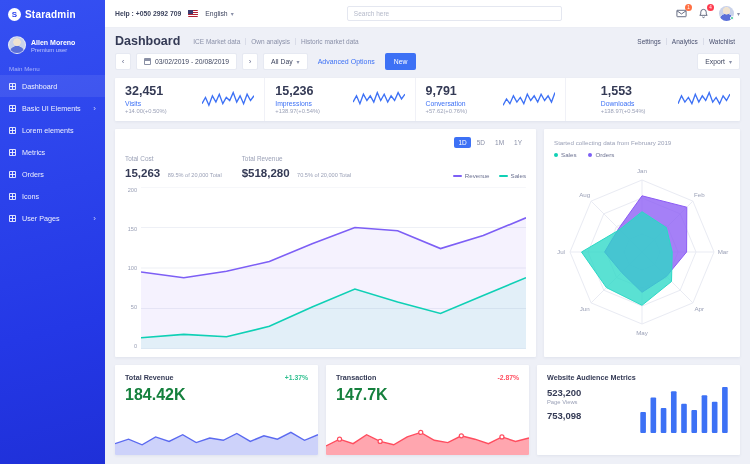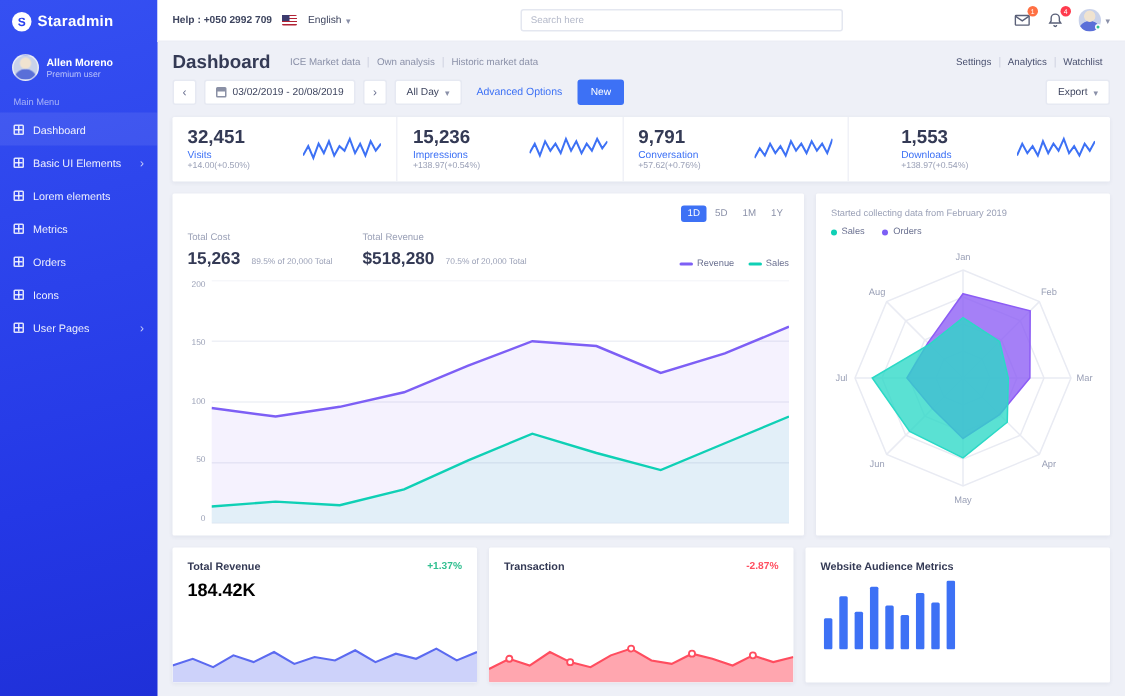--- a/index.html
+++ b/index.html
@@ -105,21 +105,21 @@
   .radar-legend { margin: 5px 0 0; display: flex; gap: 12px; font-size: 6.2px; color: #6a7090; }
   .radar-svg { width: 176px; height: 188px; display: block; }
 
   .bottom-row { display: flex; gap: 8px; flex: none; }
   .mini { flex: 1; position: relative; height: 90px; padding: 8px 10px; overflow: hidden; min-width: 0; }
   .mini-head { display: flex; justify-content: space-between; align-items: center; }
   .mini-title { font-size: 7.2px; font-weight: bold; color: #343a55; }
   .delta { font-size: 6.8px; font-weight: bold; }
   .delta.green { color: #2fbf8f; }
   .delta.red { color: #ff4d5f; }
-  .mini-value { font-size: 12px; font-weight: bold; color: #000000; margin-top: 4px; }
+  .mini-value { font-size: 16px; font-weight: bold; color: #15803d; margin-top: 4px; }
   .mini-chart { position: absolute; left: 0; right: 0; bottom: 0; width: 100%; height: 26px; display: block; }
   .aud-body { display: flex; justify-content: space-between; margin-top: 5px; }
   .aud-stat { margin-bottom: 5px; }
   .aud-value { font-size: 9.5px; font-weight: bold; color: #343a55; }
   .aud-label { font-size: 5.8px; color: #9ba1b7; margin-top: 1px; }
   .bars-svg { width: 92px; height: 46px; flex: none; }
 </style>
 </head>
 <body>
 
@@ -398,36 +398,46 @@
               <path d="M0.0 14.7 L 13.3 10.2 L 26.7 15.8 L 40.0 7.9 L 53.3 12.4 L 66.7 5.7 L 80.0 13.6 L 93.3 9.0 L 106.7 11.3 L 120.0 4.5 L 133.3 12.4 L 146.7 6.8 L 160.0 10.2 L 173.3 3.4 L 186.7 11.3 L 200.0 5.7 L 200 26 L 0 26 Z" fill="#5b6af0" fill-opacity="0.3"></path>
               <path d="M0.0 14.7 L 13.3 10.2 L 26.7 15.8 L 40.0 7.9 L 53.3 12.4 L 66.7 5.7 L 80.0 13.6 L 93.3 9.0 L 106.7 11.3 L 120.0 4.5 L 133.3 12.4 L 146.7 6.8 L 160.0 10.2 L 173.3 3.4 L 186.7 11.3 L 200.0 5.7" fill="none" stroke="#5b6af0" stroke-width="1.4"></path>
             </svg>
         </section>
 
         <section class="card mini" data-interactable="false">
           <div class="mini-head">
             <span class="mini-title" data-interactable="false">Transaction</span>
             <span class="delta red" data-interactable="false">-2.87%</span>
           </div>
+          <div class="mini-value" data-interactable="false">147.7K</div>
           <svg class="mini-chart" viewBox="0 0 200 26" preserveAspectRatio="none" data-interactable="false">
               <path d="M0.0 17.0 L 13.3 10.2 L 26.7 14.7 L 40.0 5.7 L 53.3 12.4 L 66.7 15.8 L 80.0 7.9 L 93.3 3.4 L 106.7 11.3 L 120.0 13.6 L 133.3 6.8 L 146.7 10.2 L 160.0 14.7 L 173.3 7.9 L 186.7 12.4 L 200.0 9.0 L 200 26 L 0 26 Z" fill="#ff4d5f" fill-opacity="0.5"></path>
               <path d="M0.0 17.0 L 13.3 10.2 L 26.7 14.7 L 40.0 5.7 L 53.3 12.4 L 66.7 15.8 L 80.0 7.9 L 93.3 3.4 L 106.7 11.3 L 120.0 13.6 L 133.3 6.8 L 146.7 10.2 L 160.0 14.7 L 173.3 7.9 L 186.7 12.4 L 200.0 9.0" fill="none" stroke="#ff4d5f" stroke-width="1.4"></path>
               <circle cx="13.333333333333334" cy="10.17391304347826" r="2" fill="#fff" stroke="#ff4d5f" stroke-width="1.2"></circle>
               <circle cx="53.333333333333336" cy="12.434782608695652" r="2" fill="#fff" stroke="#ff4d5f" stroke-width="1.2"></circle>
               <circle cx="93.33333333333333" cy="3.391304347826086" r="2" fill="#fff" stroke="#ff4d5f" stroke-width="1.2"></circle>
               <circle cx="133.33333333333334" cy="6.782608695652176" r="2" fill="#fff" stroke="#ff4d5f" stroke-width="1.2"></circle>
               <circle cx="173.33333333333334" cy="7.913043478260871" r="2" fill="#fff" stroke="#ff4d5f" stroke-width="1.2"></circle>
             </svg>
         </section>
 
         <section class="card mini" data-interactable="false">
           <div class="mini-head">
             <span class="mini-title" data-interactable="false">Website Audience Metrics</span>
           </div>
           <div class="aud-body">
+            <div>
+              <div class="aud-stat">
+                <div class="aud-value" data-interactable="false">523,200</div>
+                <div class="aud-label" data-interactable="false">Page Views</div>
+              </div>
+              <div class="aud-stat">
+                <div class="aud-value" data-interactable="false">753,098</div>
+              </div>
+            </div>
             <svg class="bars-svg" viewBox="0 0 92 46" data-interactable="false">
                 <rect x="2.2999999999999994" y="25.09090909090909" width="5.622222222222223" height="20.90909090909091" rx="1" fill="#3d71f5"></rect>
                 <rect x="12.52222222222222" y="10.454545454545453" width="5.622222222222223" height="35.54545454545455" rx="1" fill="#3d71f5"></rect>
                 <rect x="22.744444444444444" y="20.90909090909091" width="5.622222222222223" height="25.09090909090909" rx="1" fill="#3d71f5"></rect>
                 <rect x="32.96666666666666" y="4.18181818181818" width="5.622222222222223" height="41.81818181818182" rx="1" fill="#3d71f5"></rect>
                 <rect x="43.18888888888888" y="16.727272727272727" width="5.622222222222223" height="29.272727272727273" rx="1" fill="#3d71f5"></rect>
                 <rect x="53.411111111111104" y="23" width="5.622222222222223" height="23" rx="1" fill="#3d71f5"></rect>
                 <rect x="63.633333333333326" y="8.36363636363636" width="5.622222222222223" height="37.63636363636364" rx="1" fill="#3d71f5"></rect>
                 <rect x="73.85555555555554" y="14.63636363636364" width="5.622222222222223" height="31.36363636363636" rx="1" fill="#3d71f5"></rect>
                 <rect x="84.07777777777777" y="0" width="5.622222222222223" height="46" rx="1" fill="#3d71f5"></rect>

